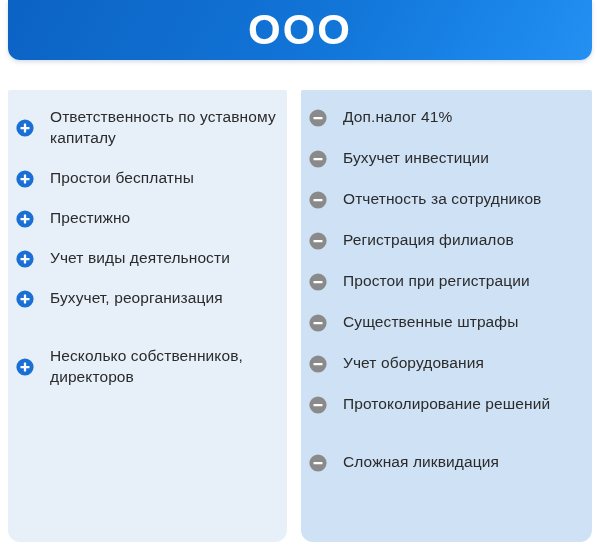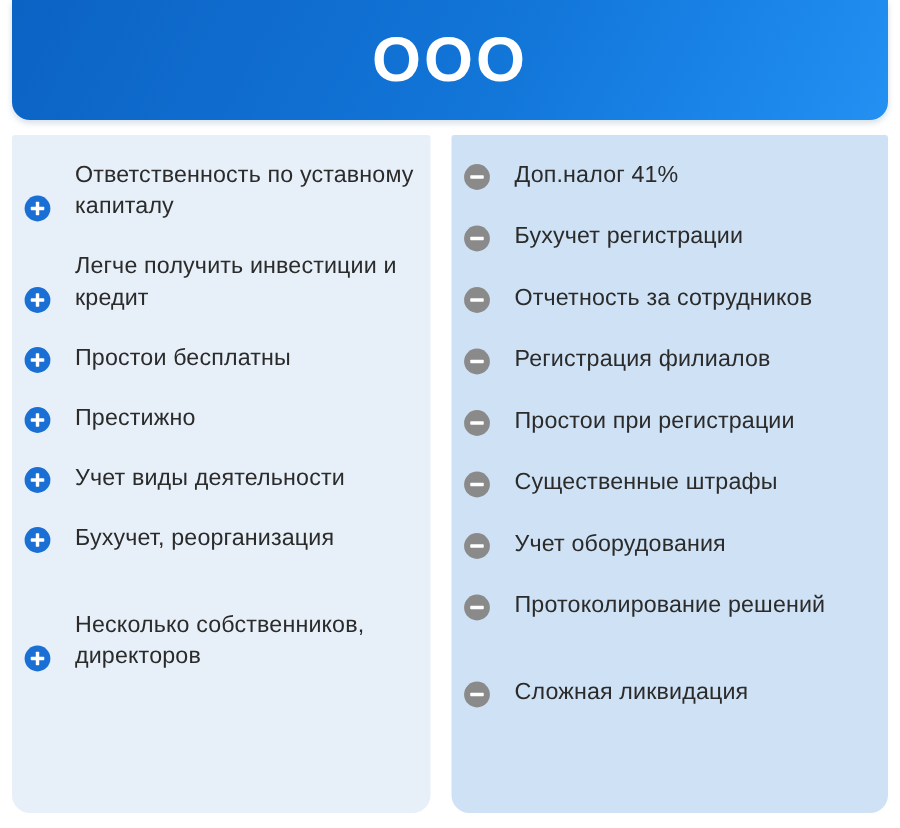--- a/index.html
+++ b/index.html
@@ -22,21 +22,21 @@
     background: #ffffff;
     box-sizing: border-box;
   }
 
   
   .header {
     position: absolute;
     left: 8px;
     top: 0px;
     width: 584px;
-    height: 80px;
+    height: 60px;
     border-radius: 0 0 12px 12px;
     background: linear-gradient(118deg, #0b63c4 0%, #0f6cce 28%, #1275d8 55%, #1a84e8 80%, #2390f2 100%);
     box-shadow: 0 2px 4px rgba(20, 70, 130, 0.18);
     display: flex;
     align-items: center;
     justify-content: center;
     overflow: hidden;
   }
   .header-title {
     color: #ffffff;
@@ -74,21 +74,21 @@
   }
 
   .item-list {
     list-style: none;
     margin: 0;
     padding: 0;
   }
 
   .item {
     display: flex;
-    align-items: flex-end;
+    align-items: center;
     margin: 0 0 19px 0;
   }
   .panel-cons .item {
     margin-bottom: 20px;
   }
   .item:last-child {
     margin-bottom: 0;
     margin-top: 37px;
   }
 
@@ -141,30 +141,20 @@
           <span class="bullet-icon">
             <svg viewBox="0 0 18 18" xmlns="http://www.w3.org/2000/svg">
               <circle cx="9" cy="9" r="8.6" fill="#1a6fd4"></circle>
               <rect x="4.5" y="7.9" width="9" height="2.3" rx="0.5" fill="#ffffff"></rect>
               <rect x="7.85" y="4.5" width="2.3" height="9" rx="0.5" fill="#ffffff"></rect>
             </svg>
           </span>
           <span class="item-label">Ответственность по уставному капиталу</span>
         </li>
 
-        <li class="item">
-          <span class="bullet-icon">
-            <svg viewBox="0 0 18 18" xmlns="http://www.w3.org/2000/svg">
-              <circle cx="9" cy="9" r="8.6" fill="#1a6fd4"></circle>
-              <rect x="4.5" y="7.9" width="9" height="2.3" rx="0.5" fill="#ffffff"></rect>
-              <rect x="7.85" y="4.5" width="2.3" height="9" rx="0.5" fill="#ffffff"></rect>
-            </svg>
-          </span>
-          <span class="item-label">Легче получить инвестиции и кредит</span>
-        </li>
 
         <li class="item">
           <span class="bullet-icon">
             <svg viewBox="0 0 18 18" xmlns="http://www.w3.org/2000/svg">
               <circle cx="9" cy="9" r="8.6" fill="#1a6fd4"></circle>
               <rect x="4.5" y="7.9" width="9" height="2.3" rx="0.5" fill="#ffffff"></rect>
               <rect x="7.85" y="4.5" width="2.3" height="9" rx="0.5" fill="#ffffff"></rect>
             </svg>
           </span>
           <span class="item-label">Простои бесплатны</span>
@@ -230,21 +220,21 @@
           <span class="item-label">Доп.налог 41%</span>
         </li>
 
         <li class="item">
           <span class="bullet-icon">
             <svg viewBox="0 0 18 18" xmlns="http://www.w3.org/2000/svg">
               <circle cx="9" cy="9" r="8.6" fill="#8a8a8a"></circle>
               <rect x="4.5" y="7.9" width="9" height="2.3" rx="0.5" fill="#ffffff"></rect>
             </svg>
           </span>
-          <span class="item-label">Бухучет регистрации</span>
+          <span class="item-label">Бухучет инвестиции</span>
         </li>
 
         <li class="item">
           <span class="bullet-icon">
             <svg viewBox="0 0 18 18" xmlns="http://www.w3.org/2000/svg">
               <circle cx="9" cy="9" r="8.6" fill="#8a8a8a"></circle>
               <rect x="4.5" y="7.9" width="9" height="2.3" rx="0.5" fill="#ffffff"></rect>
             </svg>
           </span>
           <span class="item-label">Отчетность за сотрудников</span>

